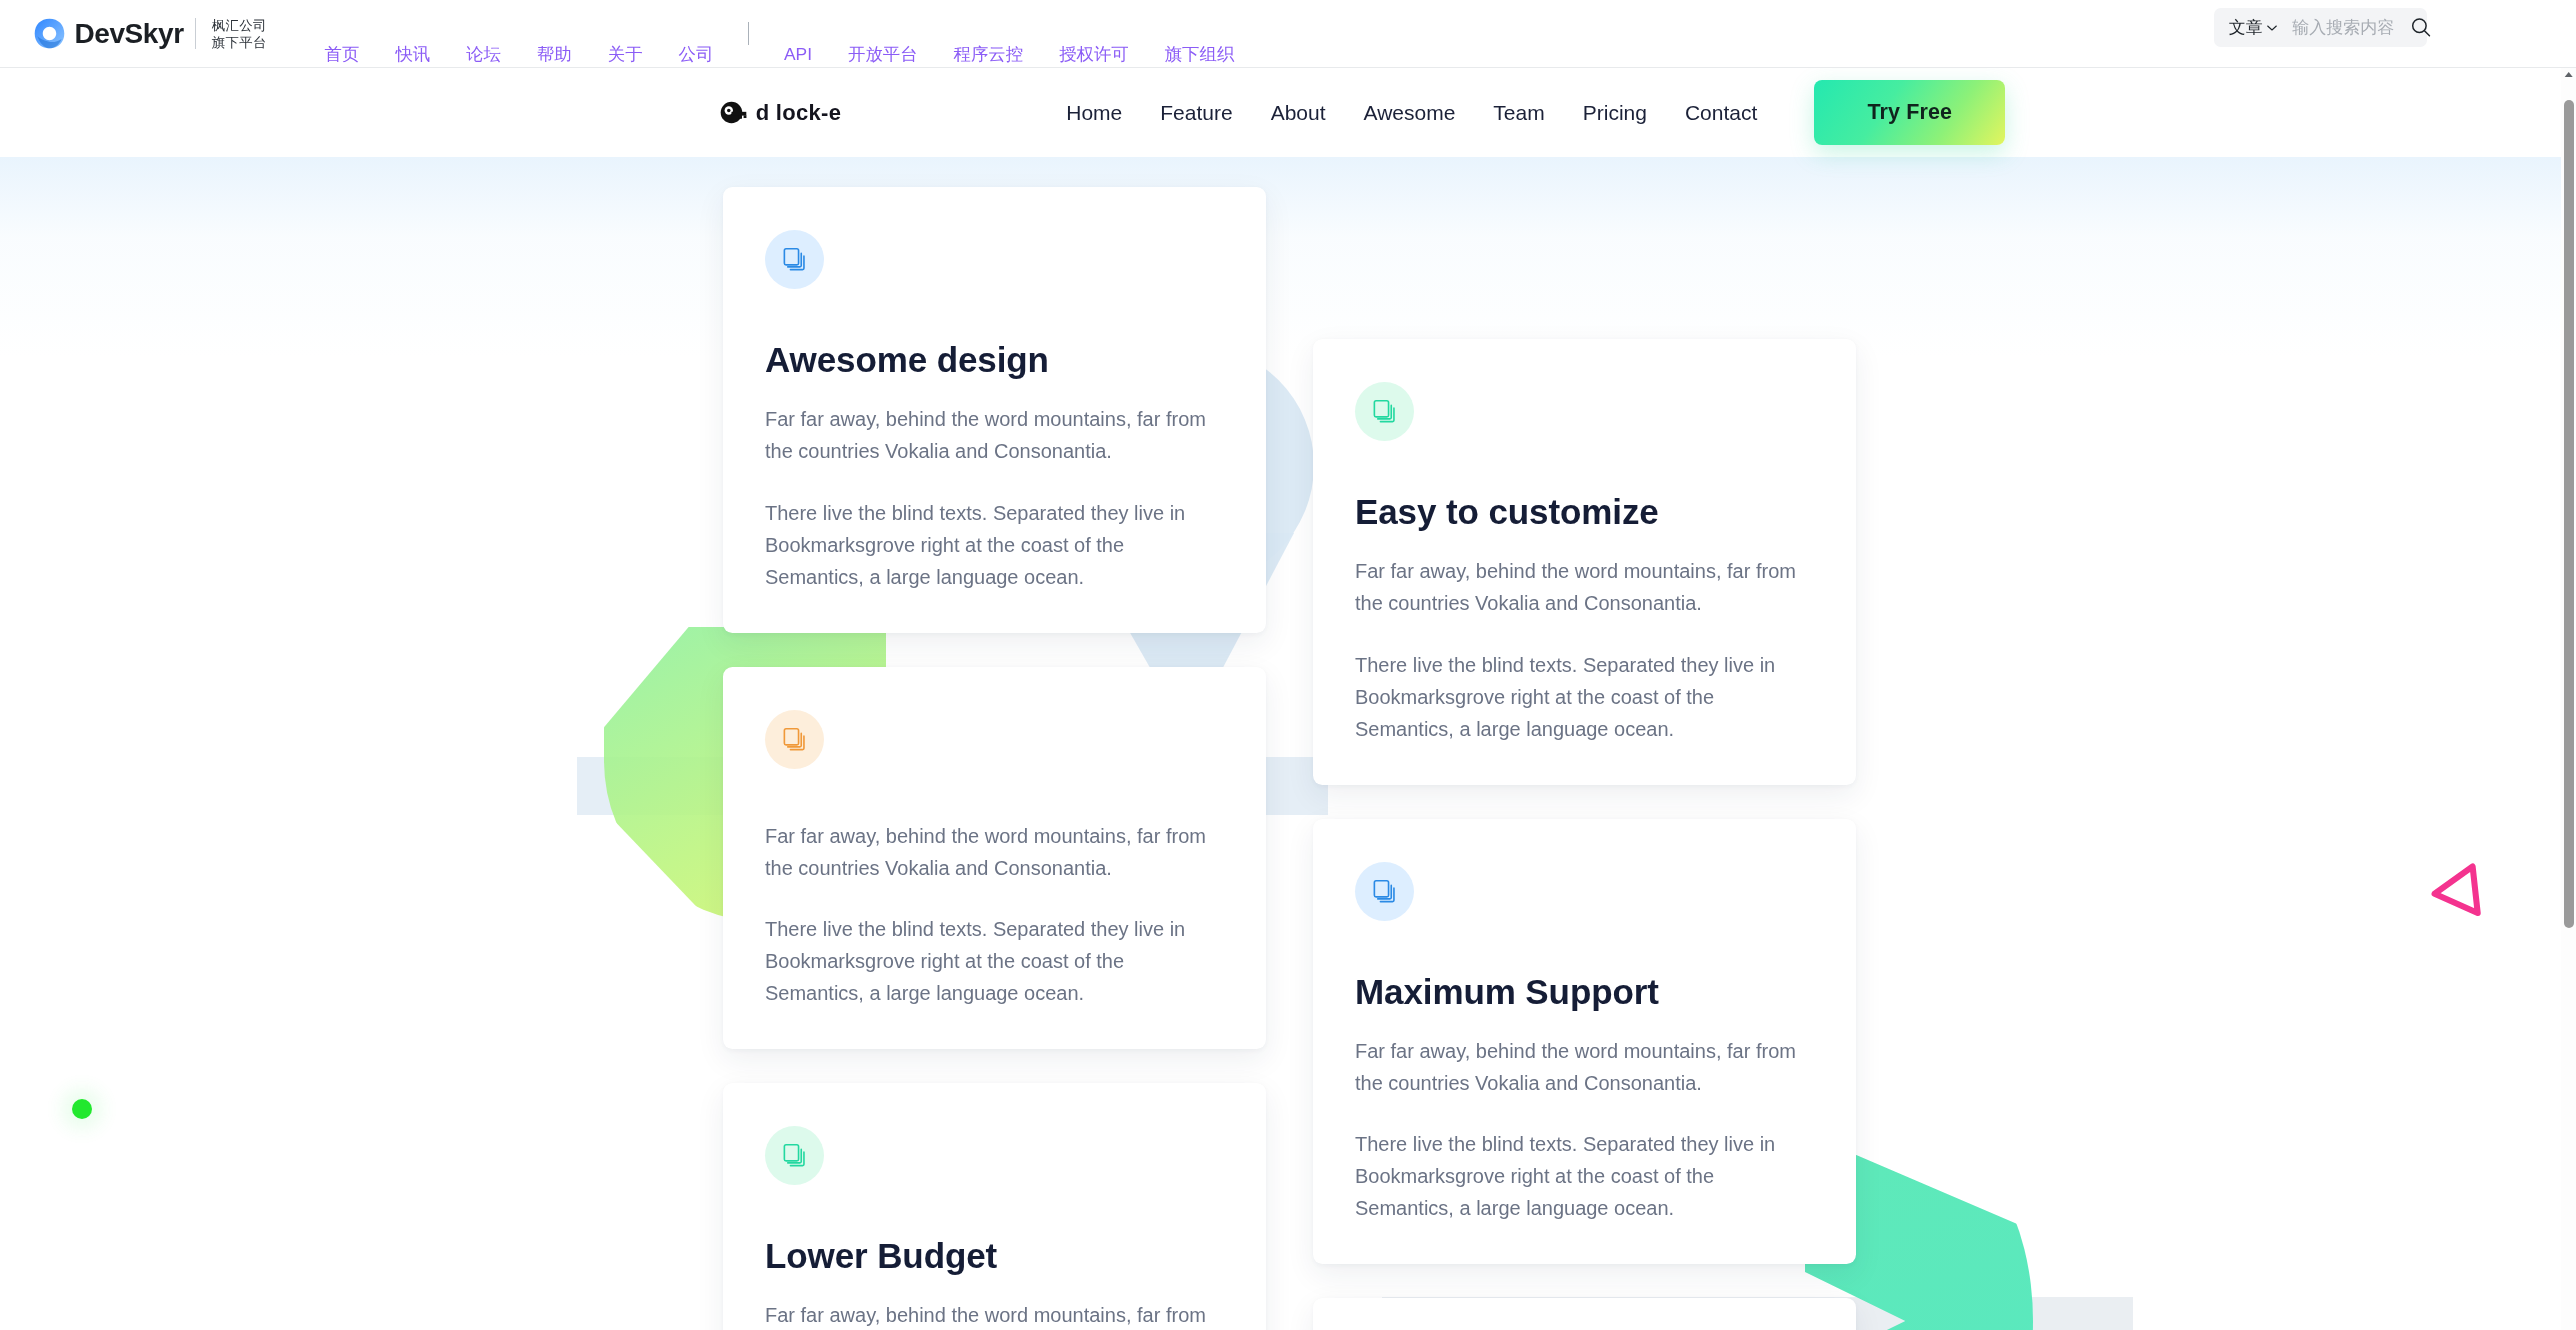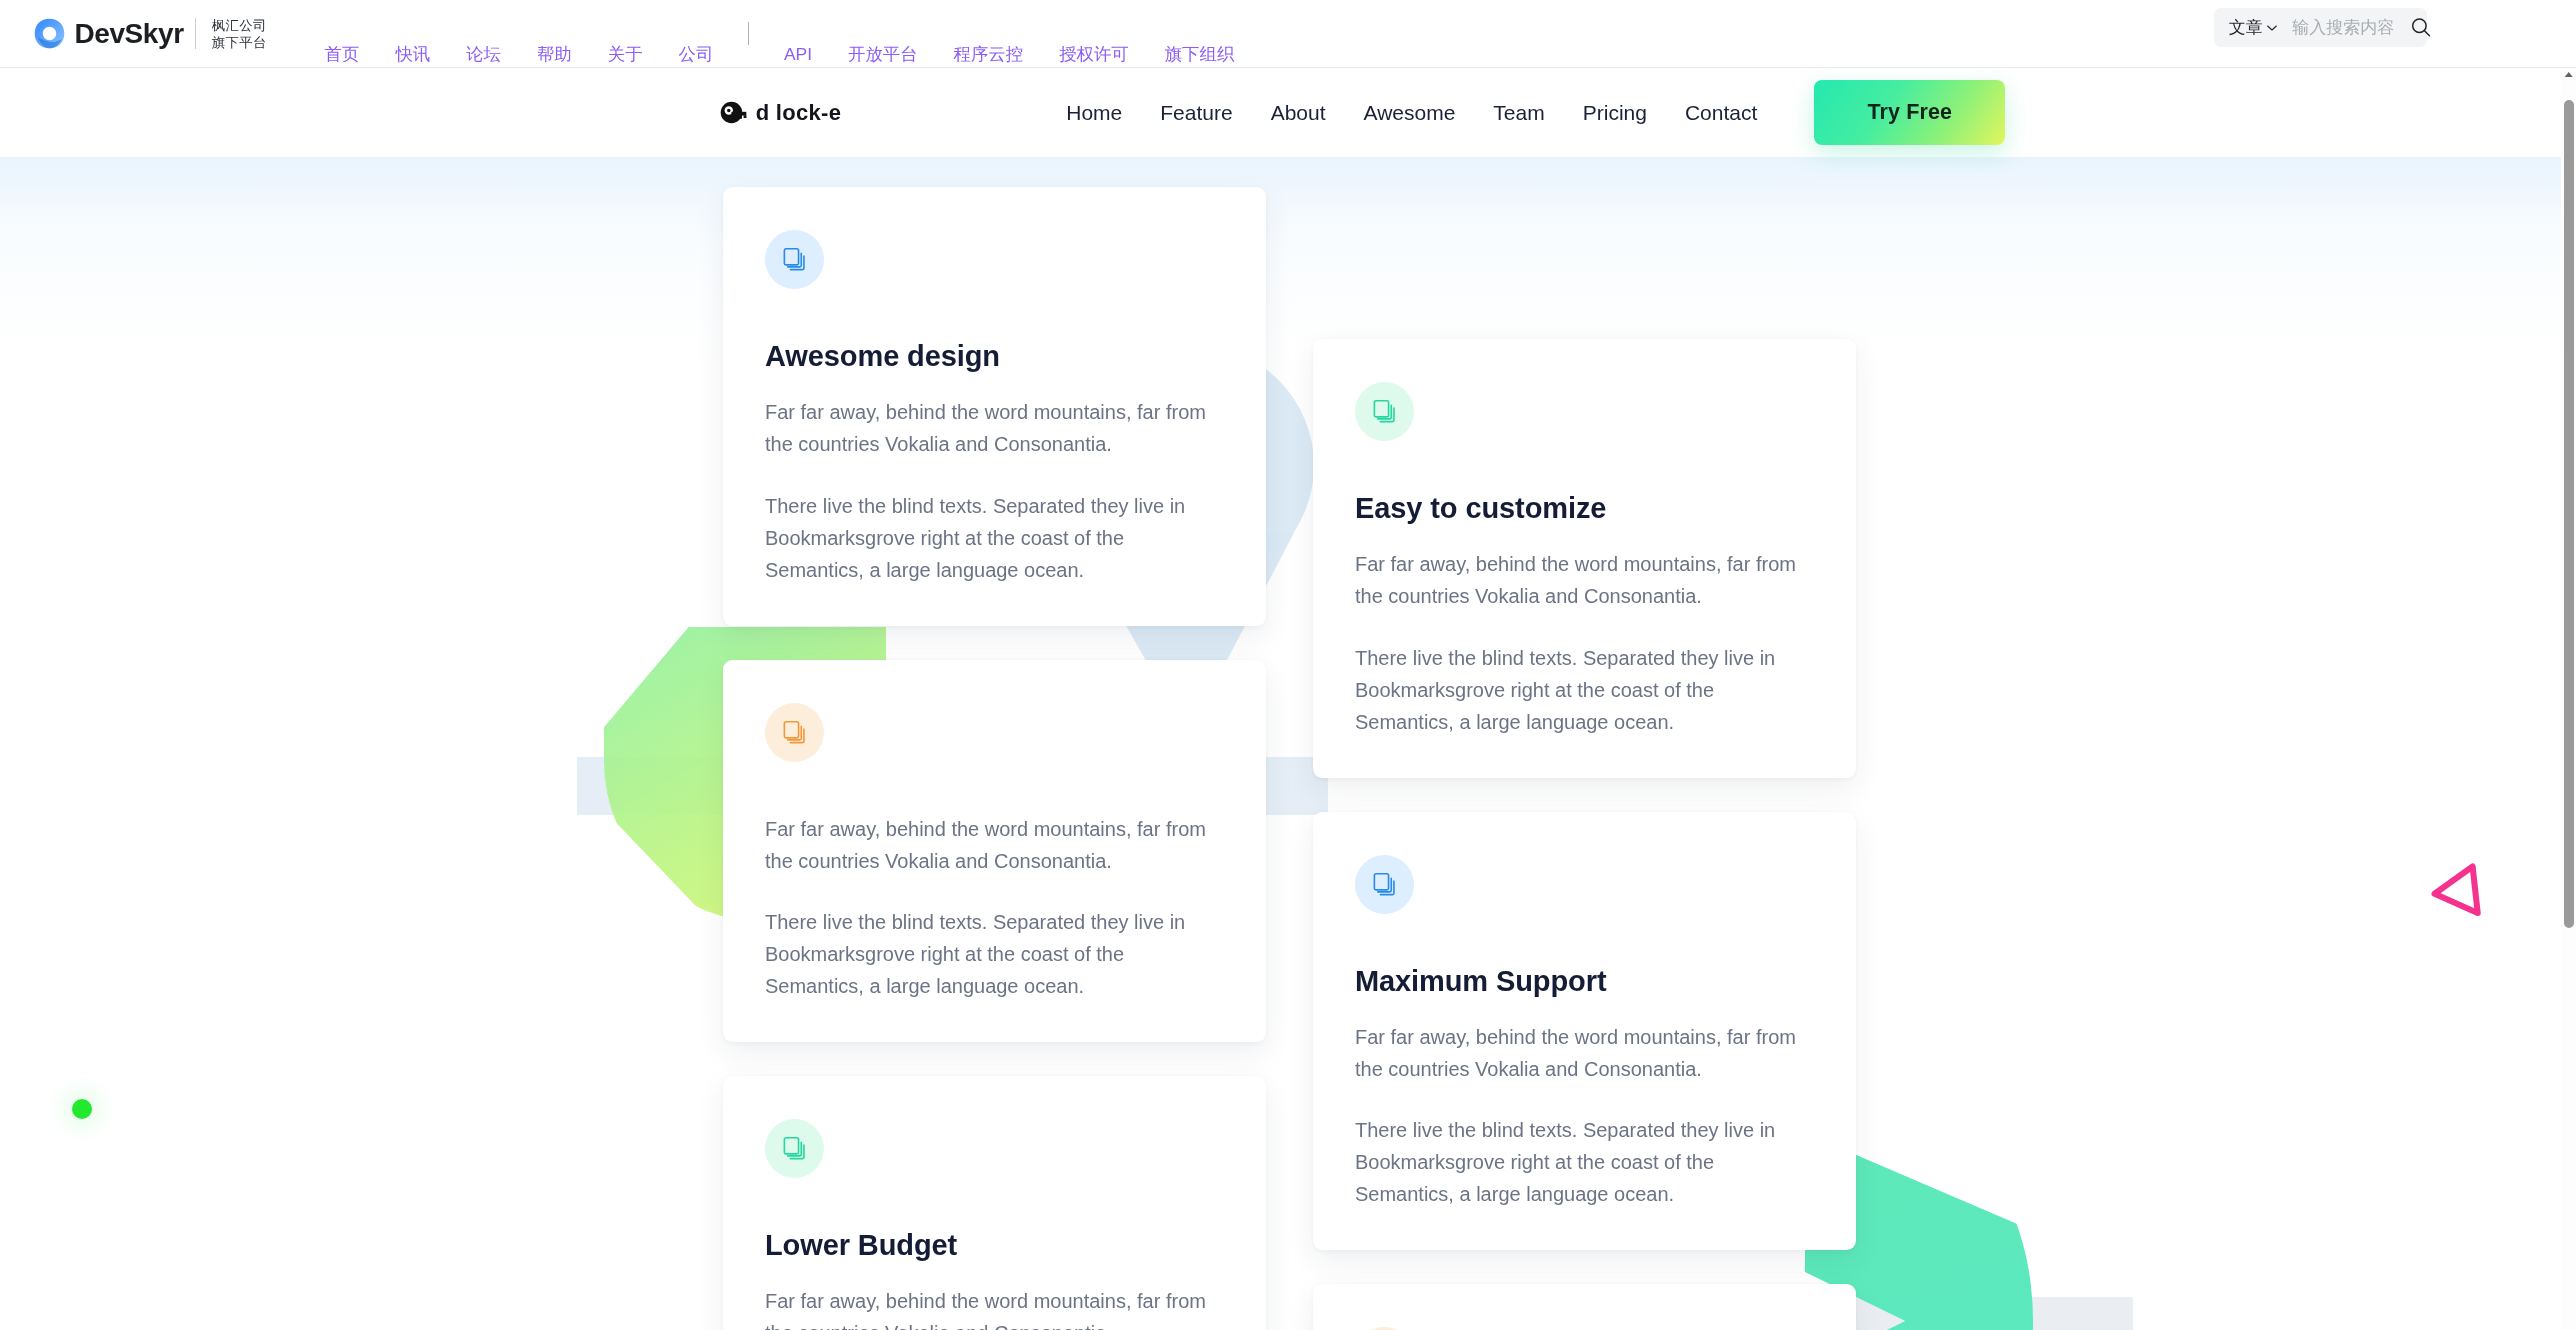--- a/index.html
+++ b/index.html
@@ -257,21 +257,21 @@
     border-radius: 50%;
     display: flex; align-items: center; justify-content: center;
     margin-bottom: 51px;
   }
   .card-icon svg { width: 27px; height: 27px; display: block; }
   .ic-blue   { background: #ddeeff; }
   .ic-mint   { background: #ddfaec; }
   .ic-orange { background: #fdeedb; }
 
   .card-title {
-    font-size: 29px;
+    font-size: 35px;
     font-weight: 700;
     color: #151d36;
     letter-spacing: -0.1px;
     margin-bottom: 23px;
   }
   .card-text {
     font-size: 20px;
     line-height: 32px;
     color: #6b7385;
     margin-bottom: 29.5px;

